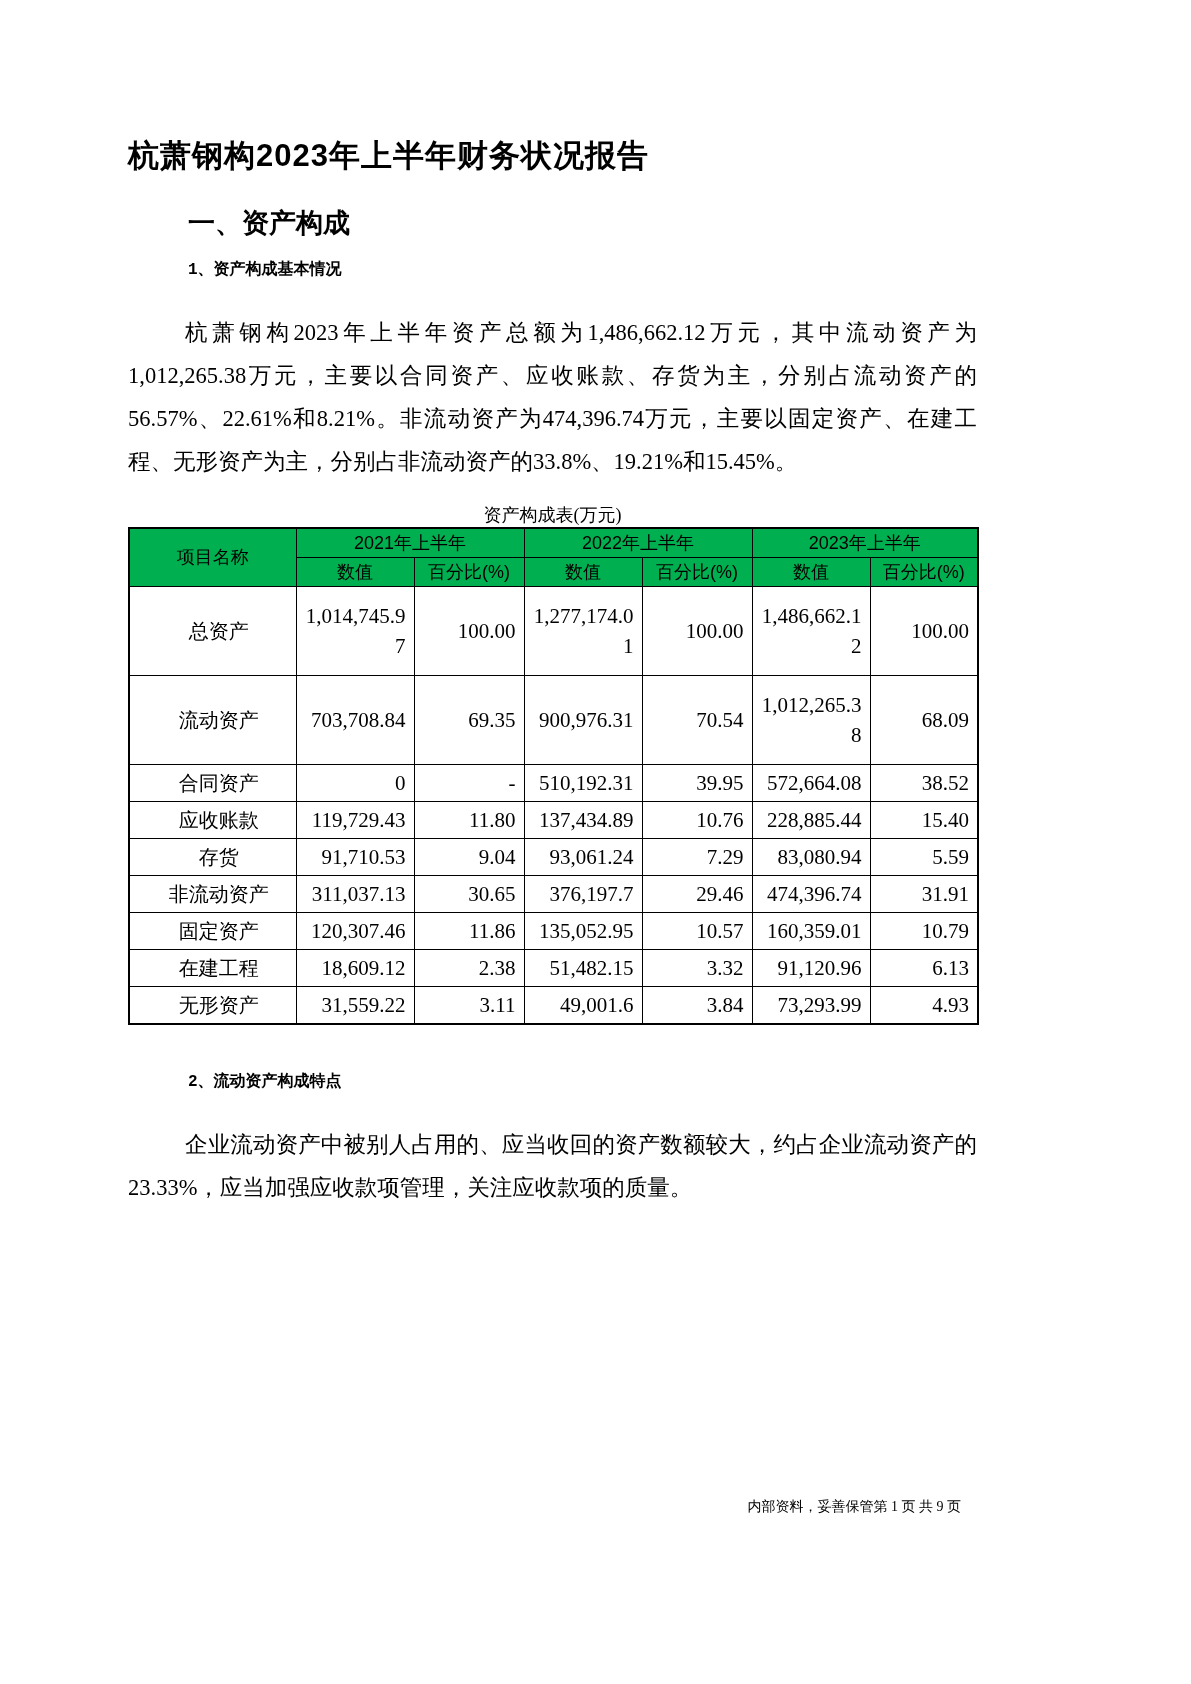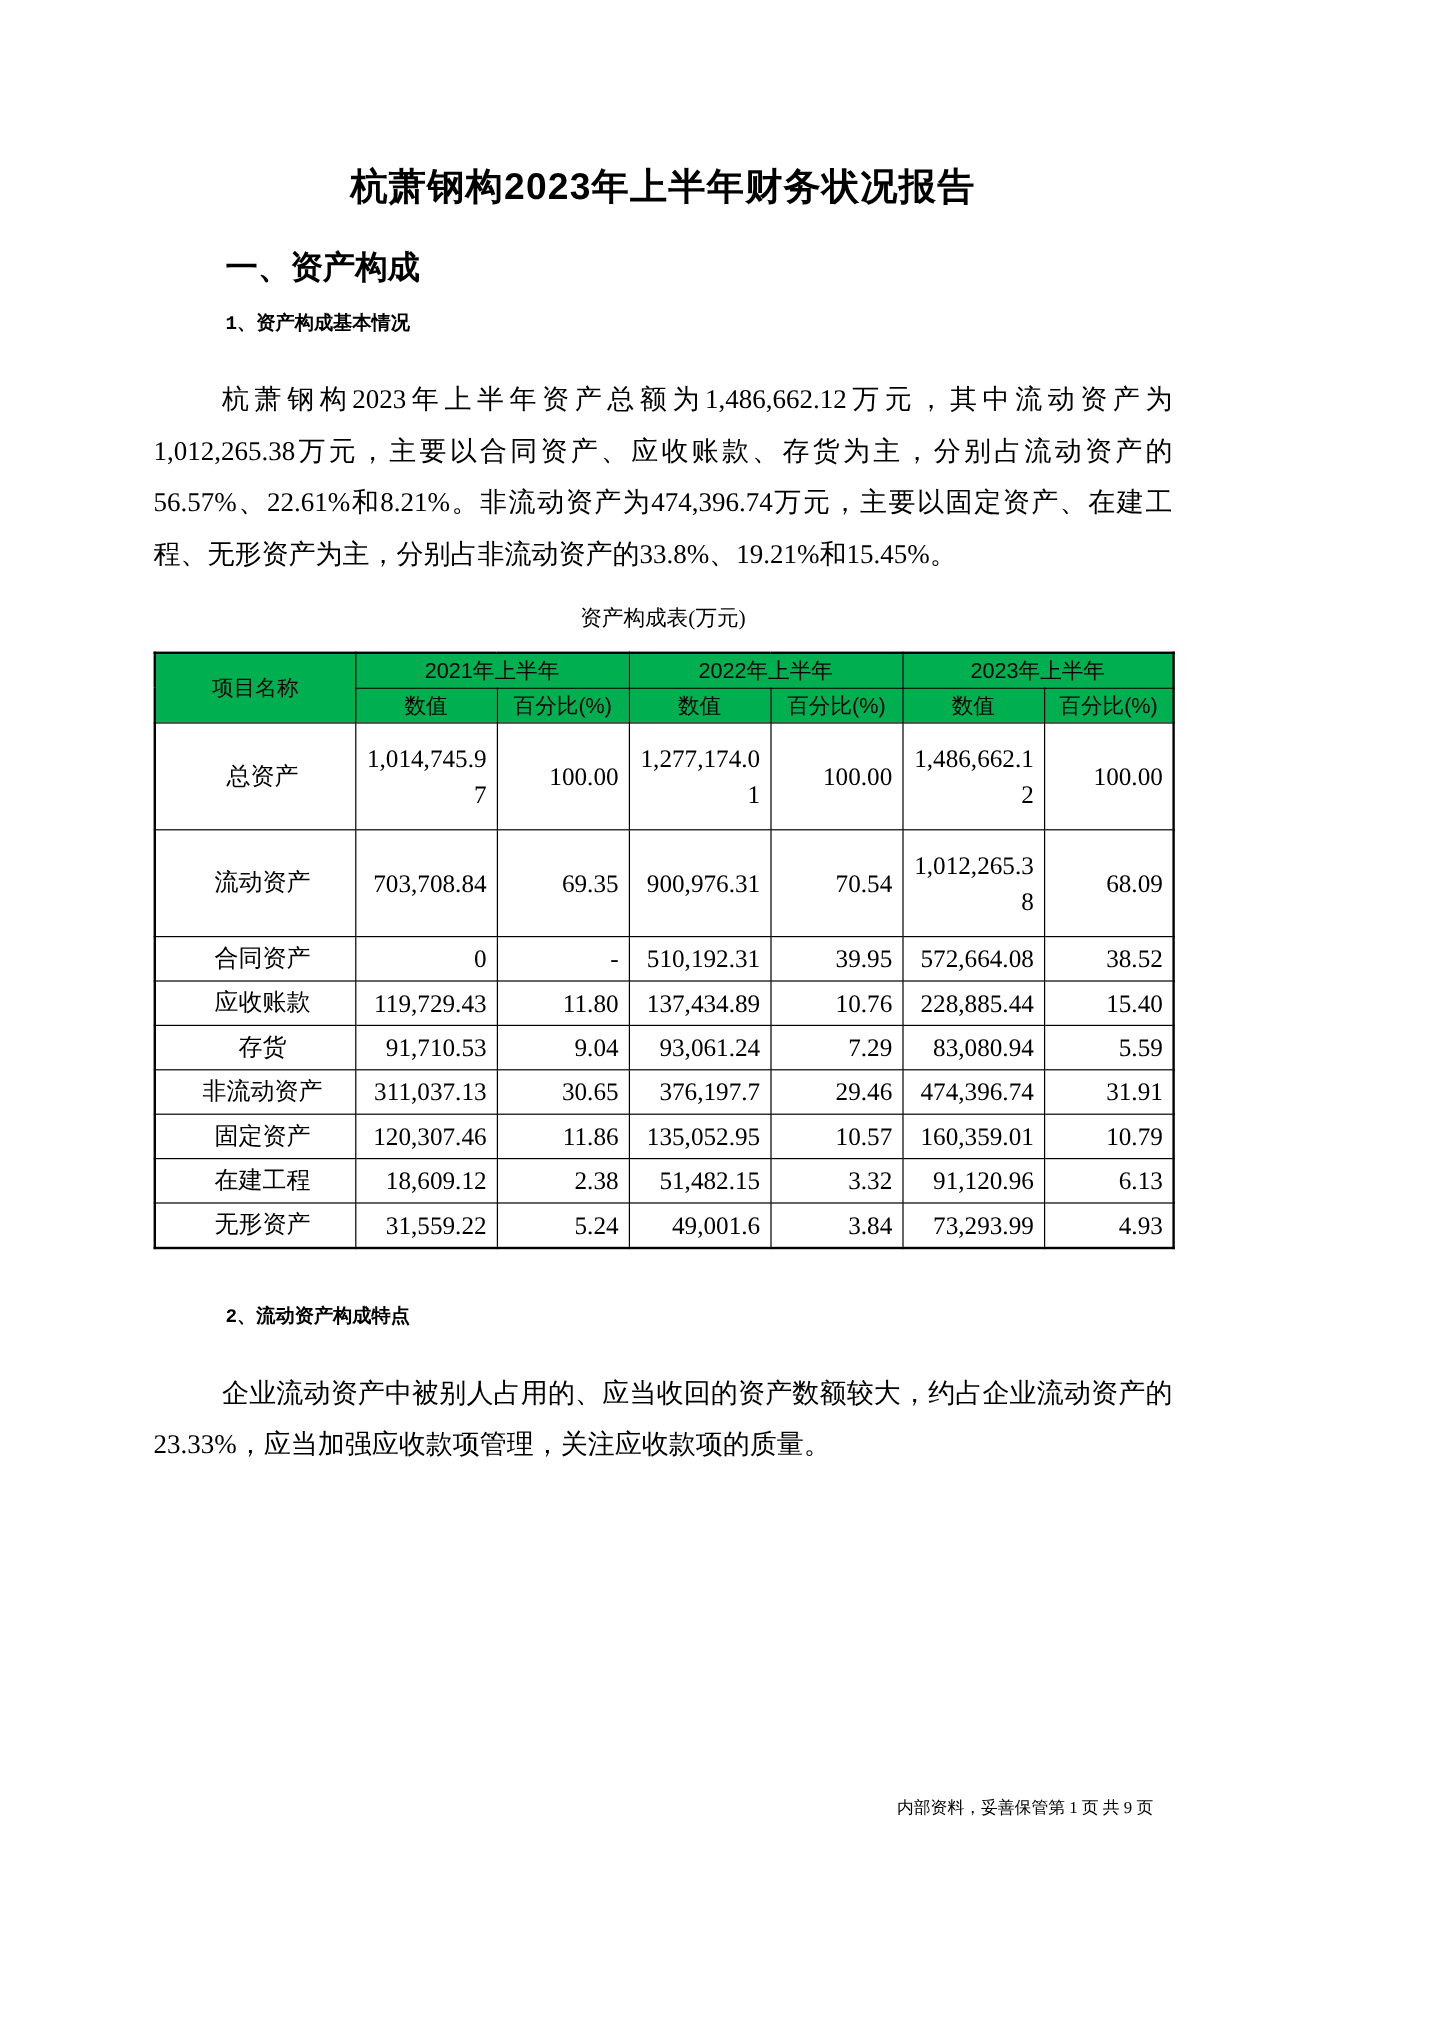--- a/index.html
+++ b/index.html
@@ -17,21 +17,21 @@
     left: 128px;
     top: 0;
     width: 849px;
   }
   .title {
     margin-top: 137px;
     font-family: "Liberation Sans", "DejaVu Sans", sans-serif;
     font-weight: bold;
     font-size: 31px;
     line-height: 38px;
-    text-align: center;
+    text-align: left;
     letter-spacing: 1px;
   }
   .h-section {
     margin-top: 32px;
     padding-left: 60px;
     font-family: "Liberation Sans", "DejaVu Sans", sans-serif;
     font-weight: bold;
     font-size: 27px;
     line-height: 32px;
   }
@@ -51,21 +51,21 @@
     text-align: justify;
     text-align-last: left;
     text-indent: 57px;
   }
   .caption {
     margin-top: 20px;
     font-size: 18px;
     text-align: center;
   }
   table.assets {
-    margin-top: 16px;
+    margin-top: 0;
     width: 849px;
     border-collapse: collapse;
     table-layout: fixed;
     border: 2px solid #000;
   }
   table.assets th, table.assets td {
     border: 1px solid #000;
     vertical-align: middle;
   }
   thead th {
@@ -217,21 +217,21 @@
           <td class="c-num">18,609.12</td>
           <td class="c-num">2.38</td>
           <td class="c-num">51,482.15</td>
           <td class="c-num">3.32</td>
           <td class="c-num">91,120.96</td>
           <td class="c-num">6.13</td>
         </tr>
         <tr>
           <td class="c-name">无形资产</td>
           <td class="c-num">31,559.22</td>
-          <td class="c-num">5.24</td>
+          <td class="c-num">3.11</td>
           <td class="c-num">49,001.6</td>
           <td class="c-num">3.84</td>
           <td class="c-num">73,293.99</td>
           <td class="c-num">4.93</td>
         </tr>
       </tbody>
   </table>
 
   <h3 class="h-sub second">2、流动资产构成特点</h3>
 

